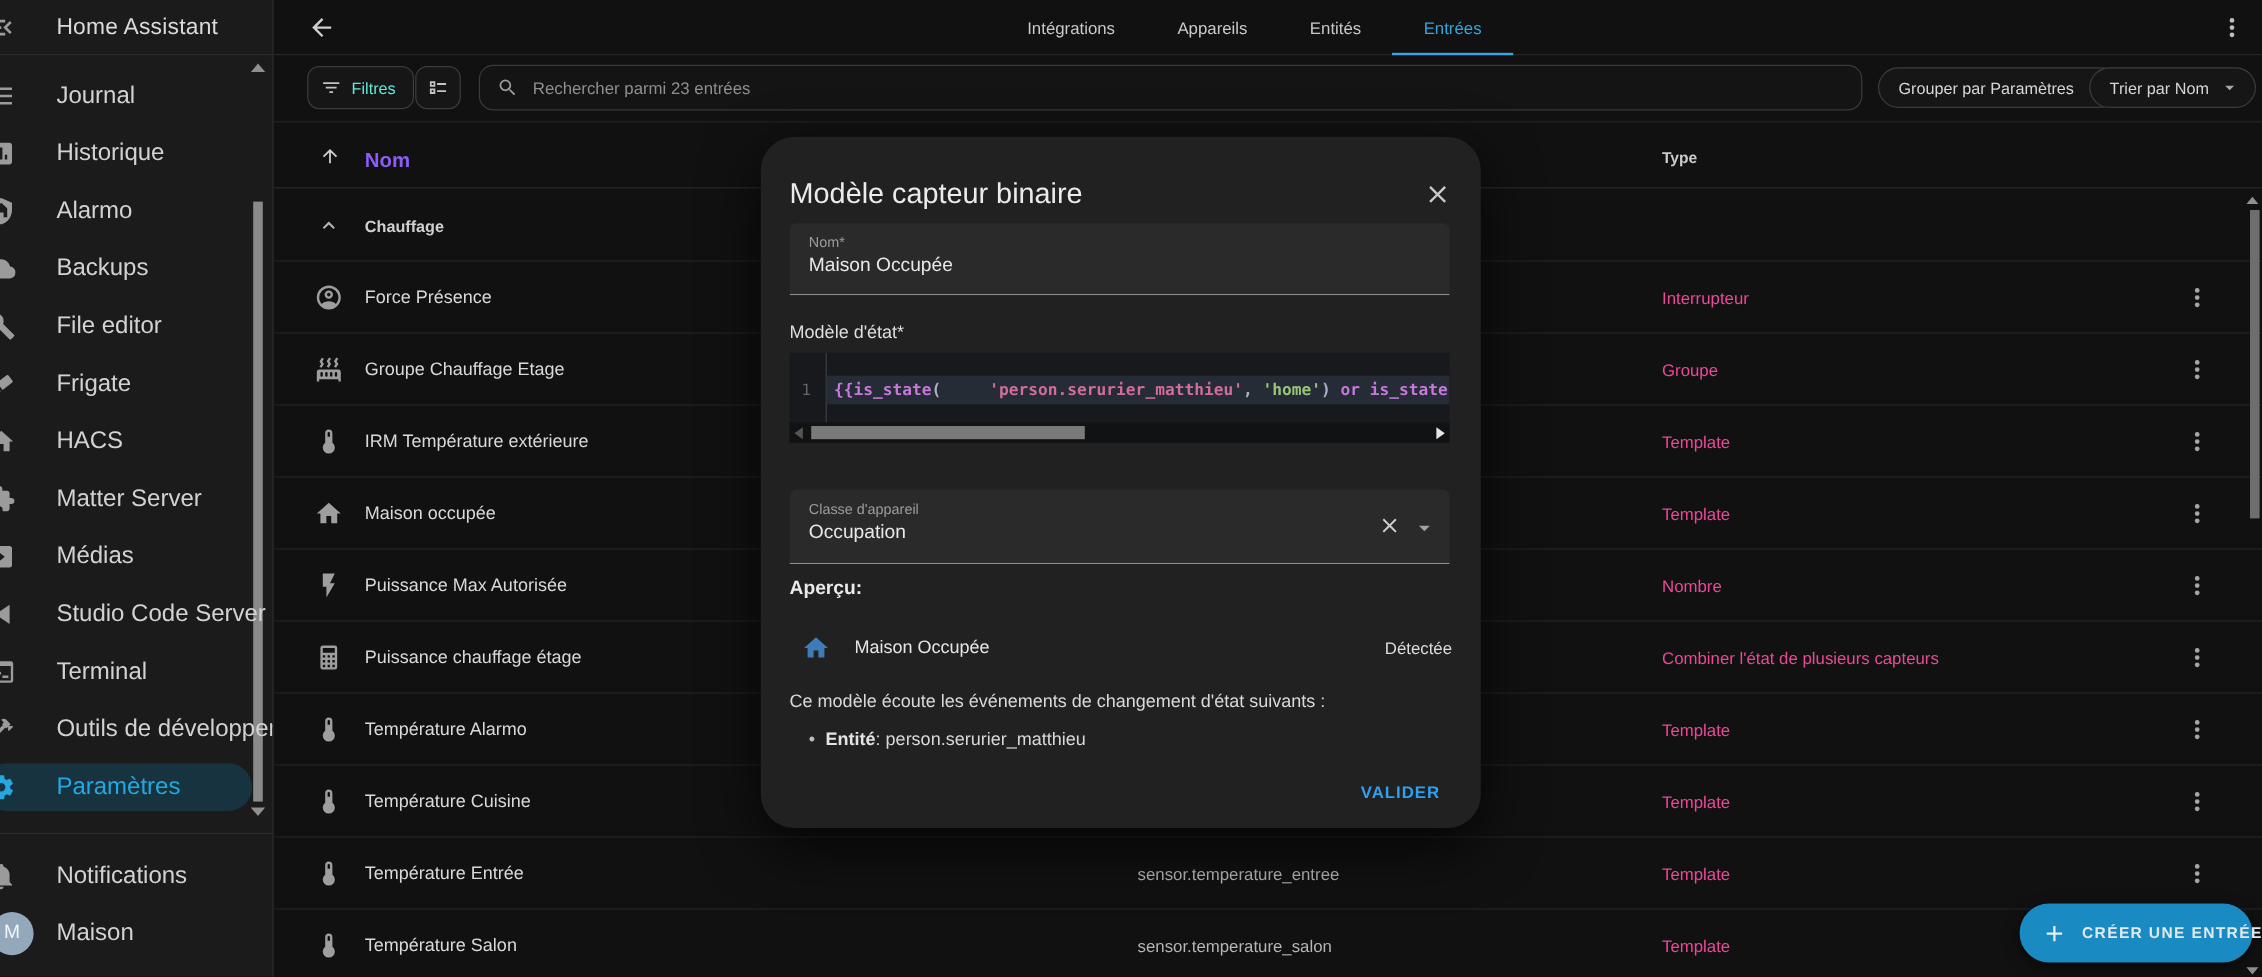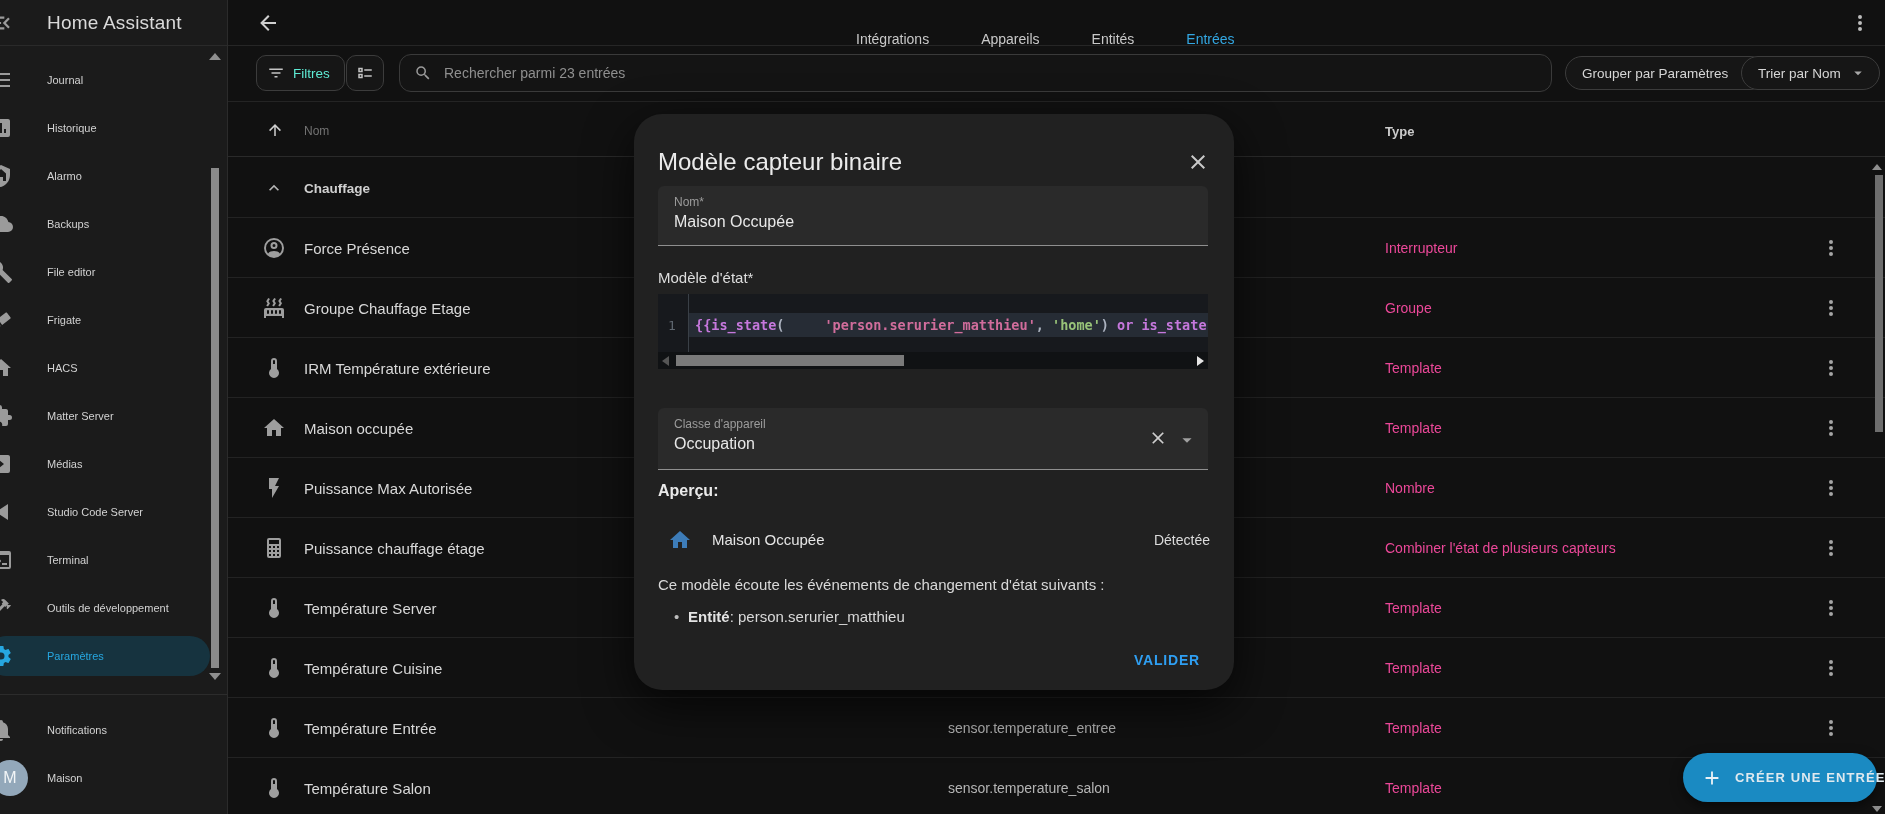--- a/index.html
+++ b/index.html
@@ -13,39 +13,39 @@
 
   
   .sidebar { position:absolute; left:0; top:0; width:228px; height:814px;
     background:#1b1b1b; border-right:1px solid #2b2b2b; z-index:2; overflow:hidden; }
   .sidebar-header { height:46px; border-bottom:1px solid #2a2a2a; position:relative; display:flex; align-items:center; }
   .menu-toggle { position:absolute; left:-13px; top:10px; width:26px; height:26px; color:#9b9b9b; }
   .app-title { margin-left:47px; font-size:19px; color:#dadada; letter-spacing:.2px; white-space:nowrap; }
   .side-item { position:absolute; left:0; width:228px; height:48px; cursor:pointer; }
   .side-icon { position:absolute; left:-11px; top:12px; width:24px; height:24px; color:#9b9b9b; z-index:1; }
   .side-label { position:absolute; left:47px; top:50%; transform:translateY(-50%);
-    font-size:11px; font-weight:500; color:#d2d2d2; white-space:nowrap; z-index:1; }
+    font-size:20px; font-weight:500; color:#d2d2d2; white-space:nowrap; z-index:1; }
   .side-item.selected::before { content:""; position:absolute; left:-14px; right:18px; top:4px; bottom:4px;
     border-radius:24px; background:var(--sidebar-selected-bg); }
   .side-item.selected .side-label, .side-item.selected .side-icon { color:var(--sidebar-selected-text); }
   .sb-arrow-up { position:absolute; left:209px; top:53px; width:0; height:0;
     border-left:6px solid transparent; border-right:6px solid transparent; border-bottom:7px solid #8f8f8f; }
   .sb-thumb { position:absolute; left:211px; top:168px; width:8px; height:500px; background:#8a8a8a; }
   .sb-arrow-down { position:absolute; left:209px; top:673px; width:0; height:0;
     border-left:6px solid transparent; border-right:6px solid transparent; border-top:7px solid #8f8f8f; }
   .sidebar-divider { position:absolute; left:0; right:0; top:694px; border-top:1px solid #2c2c2c; }
   .avatar { position:absolute; left:-8px; top:6px; width:36px; height:36px; border-radius:50%;
     background:var(--avatar-bg); color:#f2f5f7; font-size:16px; font-weight:500;
     display:flex; align-items:center; justify-content:center; z-index:1; }
 
   
   .main { position:absolute; left:228px; top:0; right:0; bottom:0; }
   .topbar { position:absolute; left:0; right:0; top:0; height:46px; border-bottom:1px solid #262626; }
   .back-btn { position:absolute; left:28px; top:11px; width:24px; height:24px; color:#cfcfcf; cursor:pointer; }
-  .tabs { position:absolute; left:602px; top:16px; height:46px; display:flex; }
+  .tabs { position:absolute; left:602px; top:0; height:46px; display:flex; }
   .tab { height:46px; display:flex; align-items:center; padding:0 26px; font-size:14px; font-weight:500;
     color:#c9c9c9; cursor:pointer; position:relative; }
   .tab.active { color:var(--tab-active); }
   .tab.active::after { content:""; position:absolute; left:0; right:0; bottom:0; height:2px; background:var(--tab-active); }
   .topbar-dots { position:absolute; right:13px; top:11px; width:24px; height:24px; color:#bdbdbd; cursor:pointer; }
 
   
   .toolbar { position:absolute; left:0; right:0; top:46px; height:55px; }
   .btn-outline { position:absolute; top:9px; height:36px; border:1px solid #3c3c3c; border-radius:10px;
     display:flex; align-items:center; color:#5eead4; font-size:13.5px; font-weight:500; cursor:pointer; background:#161616; }
@@ -62,21 +62,21 @@
   .pill { position:absolute; top:10px; height:34px; border:1px solid #3c3c3c; border-radius:17px;
     display:flex; align-items:center; padding:0 12px 0 16px; gap:8px; font-size:13.5px; color:#d6d6d6;
     cursor:pointer; background:#161616; white-space:nowrap; }
   .pill svg { width:18px; height:18px; color:#a8a8a8; }
   .pill.group-pill { left:1337px; }
   .pill.sort-pill { left:1513px; }
 
   
   .thead { position:absolute; left:0; right:0; top:101px; height:56px; border-top:1px solid #242424; border-bottom:1px solid #2a2a2a; }
   .sort-arrow { position:absolute; left:38px; top:19px; width:18px; height:18px; color:#cfcfcf; cursor:pointer; }
-  .th-name { position:absolute; left:76px; top:22px; font-size:12px; font-weight:400; color:#737373; cursor:pointer; }
+  .th-name { position:absolute; left:76px; top:22px; font-size:17px; font-weight:700; color:#8b5cf6; cursor:pointer; }
   .th-type { position:absolute; left:1157px; top:22px; font-size:13px; font-weight:700; color:#cbcbcb; }
   .group-row { position:absolute; left:0; right:0; top:157px; height:61px; border-bottom:1px solid #232323; cursor:pointer; }
   .group-chevron { position:absolute; left:36px; top:21px; width:20px; height:20px; color:#b5b5b5; }
   .group-label { position:absolute; left:76px; top:24px; font-size:13.5px; font-weight:700; color:#d0d0d0; }
   .rows { position:absolute; left:0; right:0; top:218px; }
   .trow { position:relative; height:60px; border-bottom:1px solid #232323; cursor:pointer; }
   .trow .row-icon { position:absolute; left:34px; top:18px; width:24px; height:24px; color:#9e9e9e; }
   .trow .row-name { position:absolute; left:76px; top:50%; transform:translateY(-50%);
     font-size:15px; font-weight:500; color:#d9d9d9; white-space:nowrap; }
   .trow .row-entity { position:absolute; left:720px; top:50%; transform:translateY(-50%); font-size:14px; color:#b5b5b5; }
@@ -446,21 +446,21 @@
             <path d="M12,16A2,2 0 0,1 14,18A2,2 0 0,1 12,20A2,2 0 0,1 10,18A2,2 0 0,1 12,16M12,10A2,2 0 0,1 14,12A2,2 0 0,1 12,14A2,2 0 0,1 10,12A2,2 0 0,1 12,10M12,4A2,2 0 0,1 14,6A2,2 0 0,1 12,8A2,2 0 0,1 10,6A2,2 0 0,1 12,4Z"></path>
           </svg>
         </span>
       </div>
       <div class="trow">
         <span class="row-icon">
           <svg width="24" height="24" viewBox="0 0 24 24">
             <path d="M15,13V5A3,3 0 0,0 9,5V13A5,5 0 1,0 15,13M12,4A1,1 0 0,1 13,5V8H11V5A1,1 0 0,1 12,4Z"></path>
           </svg>
         </span>
-        <span class="row-name">Température Server</span>
+        <span class="row-name">Température Alarmo</span>
         <span class="row-entity"></span>
         <span class="row-type">Template</span>
         <span class="row-dots">
           <svg width="24" height="24" viewBox="0 0 24 24">
             <path d="M12,16A2,2 0 0,1 14,18A2,2 0 0,1 12,20A2,2 0 0,1 10,18A2,2 0 0,1 12,16M12,10A2,2 0 0,1 14,12A2,2 0 0,1 12,14A2,2 0 0,1 10,12A2,2 0 0,1 12,10M12,4A2,2 0 0,1 14,6A2,2 0 0,1 12,8A2,2 0 0,1 10,6A2,2 0 0,1 12,4Z"></path>
           </svg>
         </span>
       </div>
       <div class="trow">
         <span class="row-icon">

